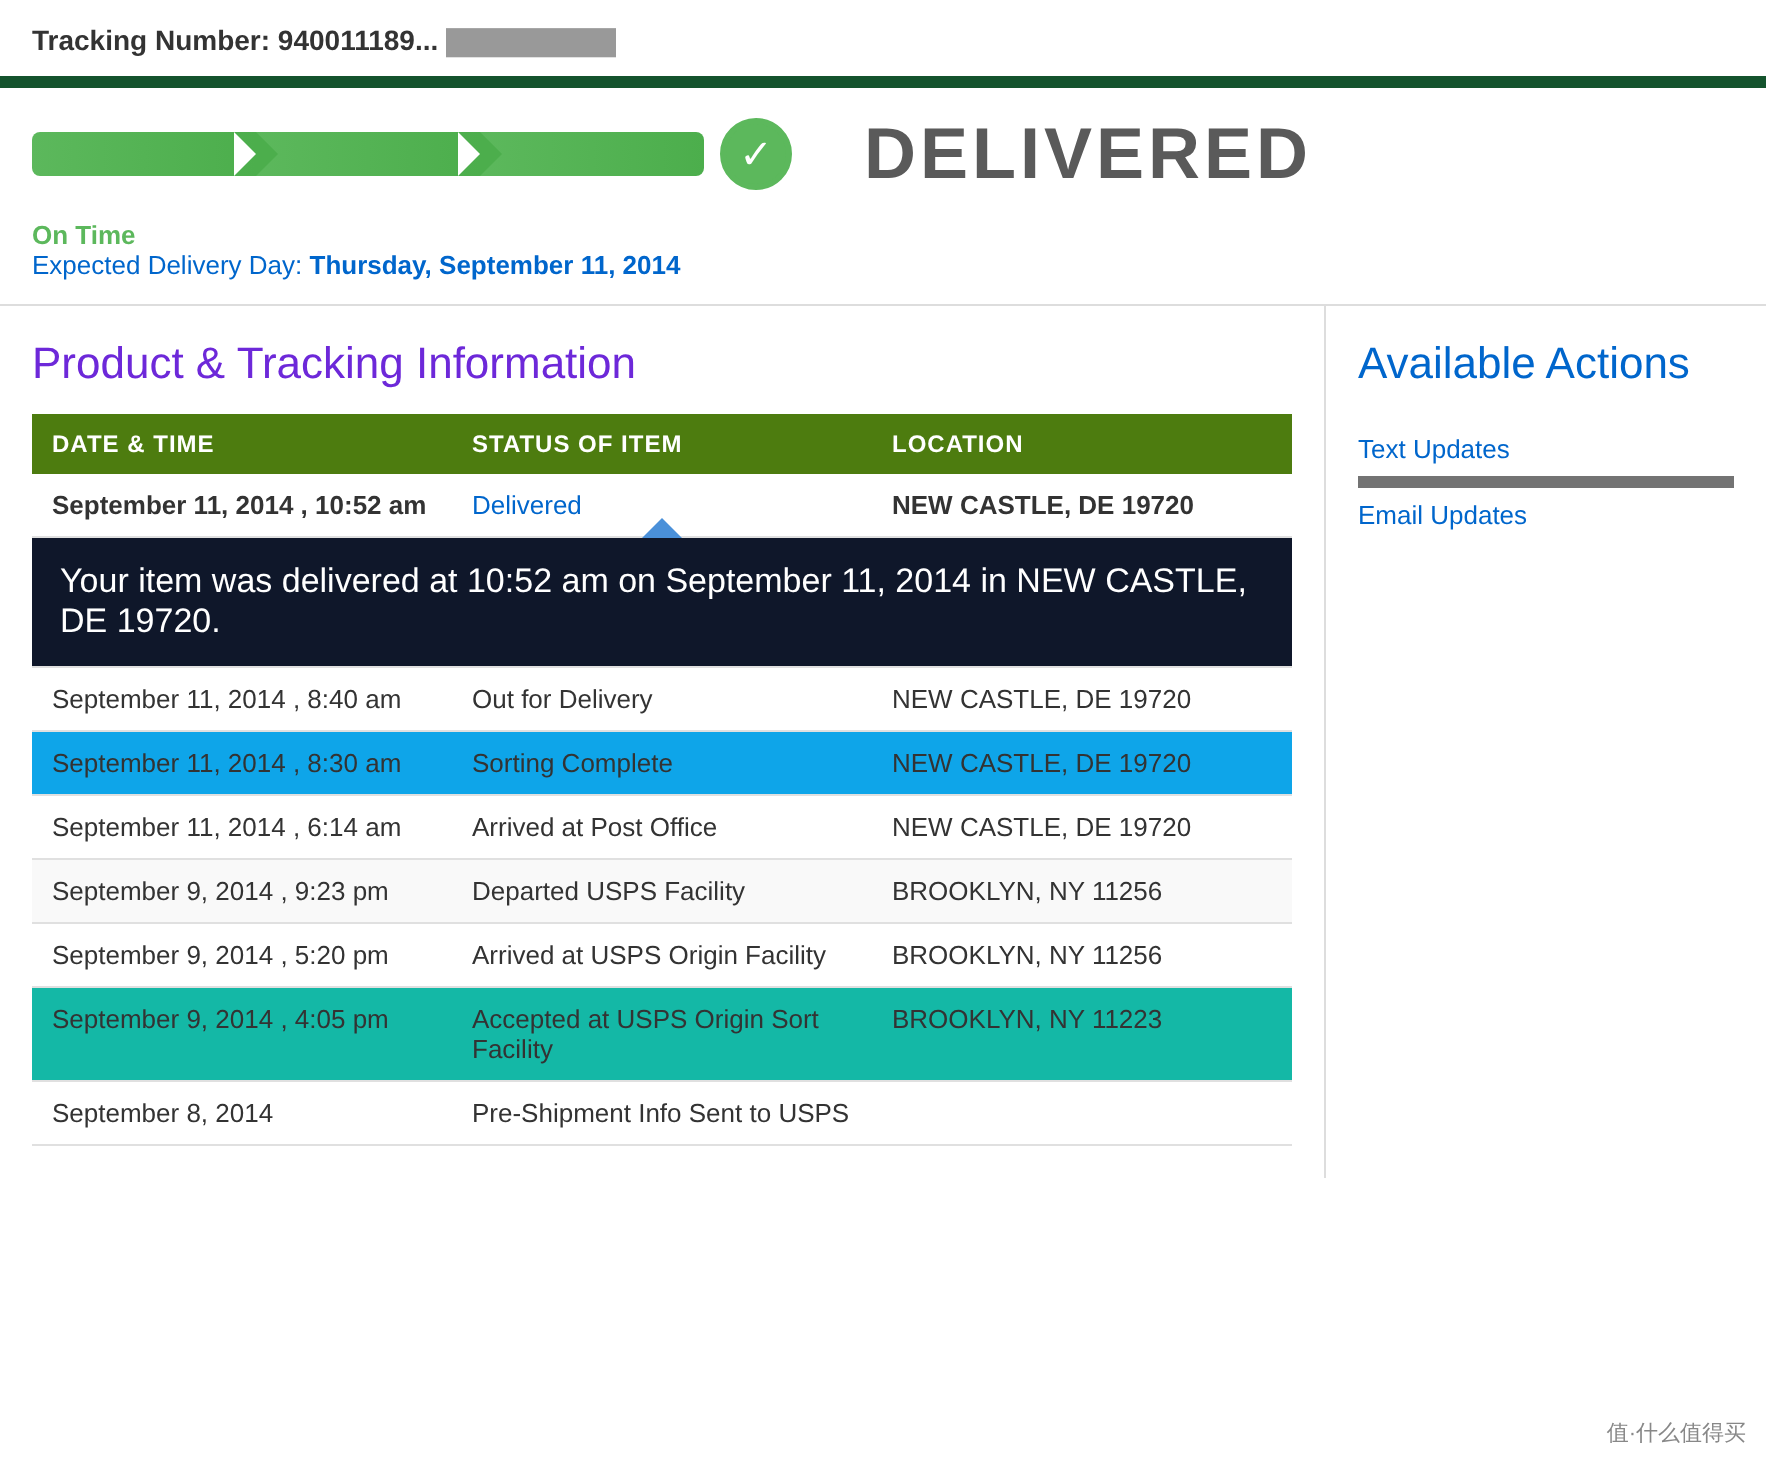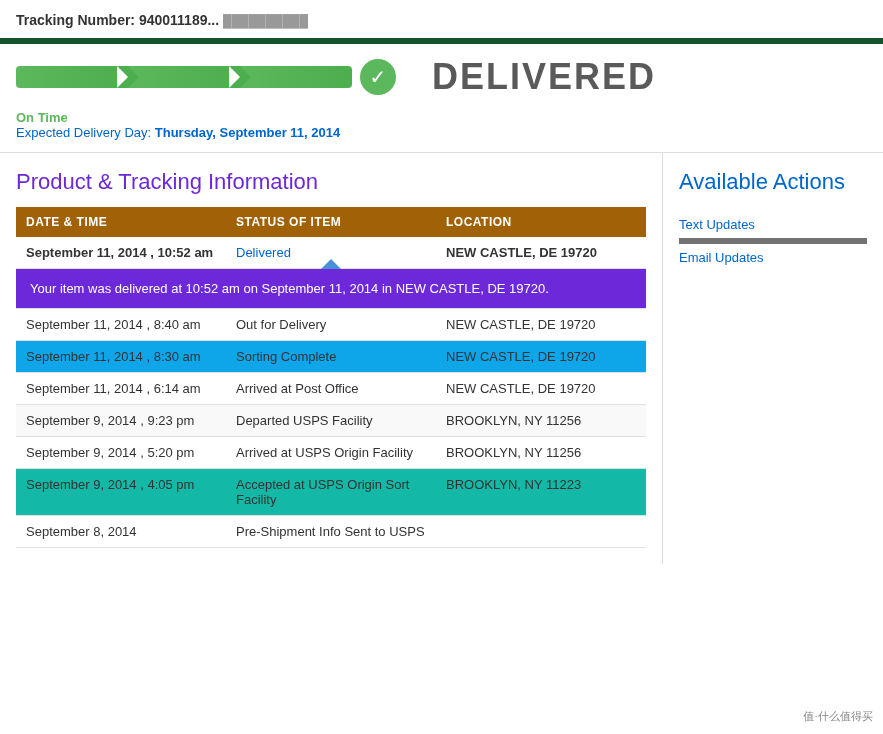--- a/index.html
+++ b/index.html
@@ -128,21 +128,21 @@
       font-size: 13px;
       color: #333;
     }
     .tm { font-size: 9px; vertical-align: super; }
 
     .tracking-table {
       width: 100%;
       border-collapse: collapse;
     }
     .tracking-table thead tr {
-      background: #a16207;
+      background: #4d7c0f;
       color: white;
     }
     .tracking-table thead th {
       padding: 8px 10px;
       text-align: left;
       font-size: 12px;
       font-weight: bold;
       letter-spacing: 0.5px;
     }
     .tracking-table tbody tr {
@@ -159,24 +159,24 @@
       font-size: 13px;
       vertical-align: top;
     }
     .delivered-link {
       color: #0066cc;
       text-decoration: none;
       font-weight: normal;
     }
 
     .delivery-notification {
-      background: #6d28d9;
+      background: #0f172a;
       color: white;
       padding: 12px 14px;
-      font-size: 13px;
+      font-size: 17px;
       position: relative;
       margin: 0;
     }
     .delivery-notification::before {
       content: '';
       position: absolute;
       top: -10px;
       left: 50%;
       transform: translateX(-50%);
       width: 0;

